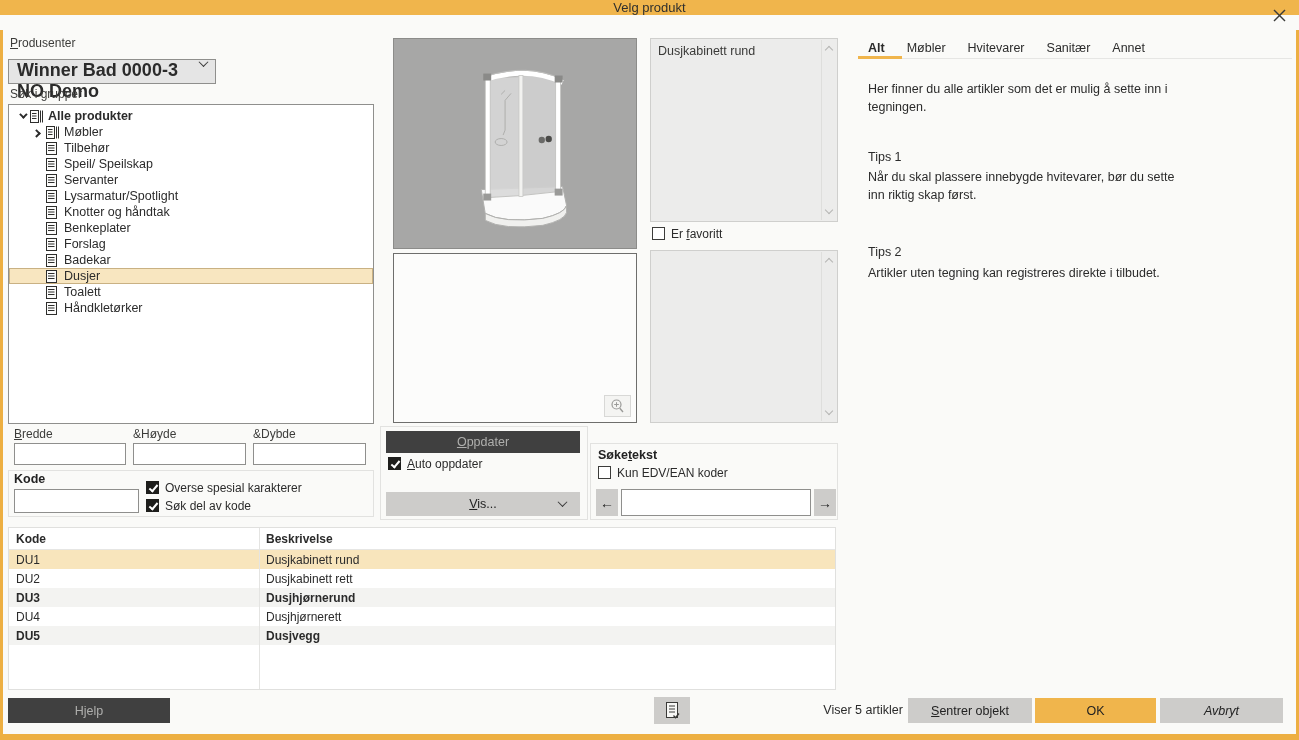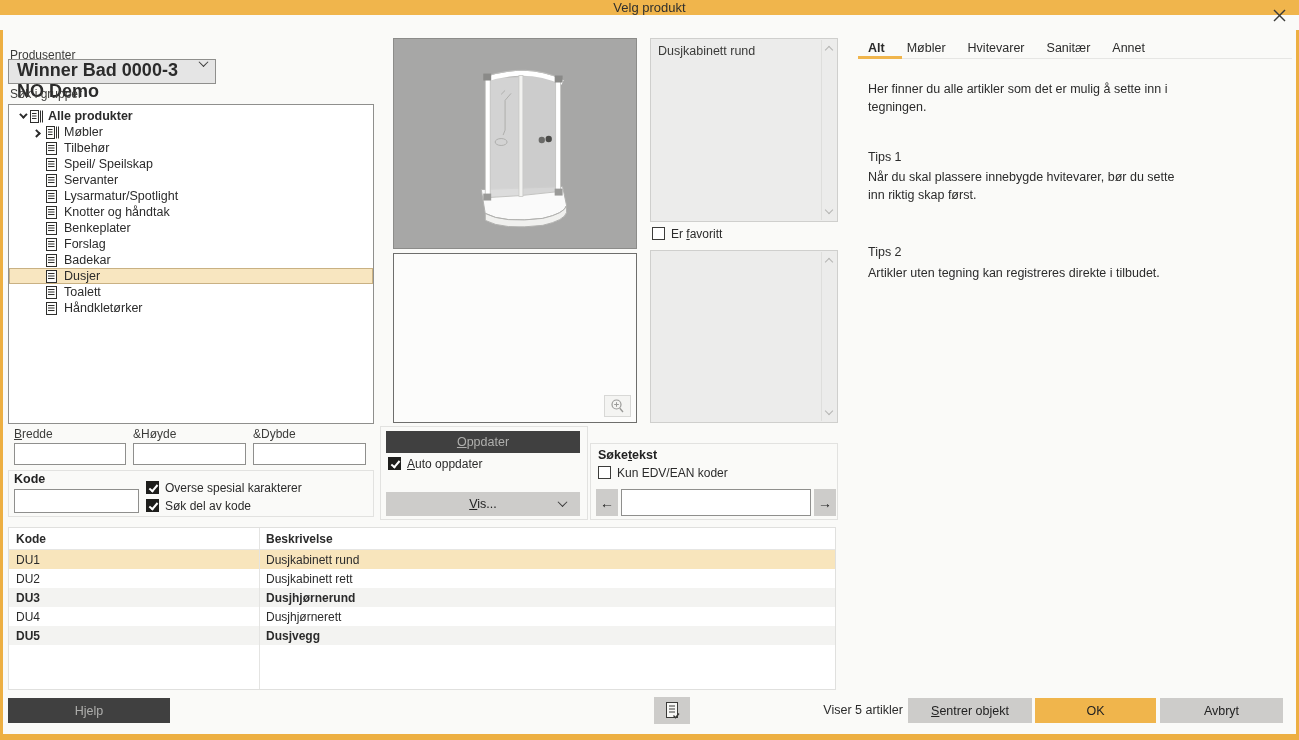--- a/index.html
+++ b/index.html
@@ -90,21 +90,21 @@
         <line x1="1" y1="1" x2="12" y2="12" stroke="#3A3A38" stroke-width="1.4"></line>
         <line x1="12" y1="1" x2="1" y2="12" stroke="#3A3A38" stroke-width="1.4"></line>
       </svg>
     </div>
   </div>
 
   <div class="abs border-strip" style="left:0;top:30px;width:3px;height:710px;"></div>
   <div class="abs border-strip" style="right:0;top:30px;width:3px;height:710px;"></div>
   <div class="abs border-strip" style="left:0;bottom:0;width:1299px;height:6px;"></div>
 
-  <div class="abs lbl" style="left:10px;top:48px;"><u>P</u>rodusenter</div>
+  <div class="abs lbl" style="left:10px;top:36px;"><u>P</u>rodusenter</div>
   <div class="abs select" style="left:8px;top:59px;width:208px;height:25px;">
     <span class="grow">Winner Bad 0000-3 NO Demo</span>
     <span class="chev down"></span>
   </div>
 
   <div class="abs lbl" style="left:10px;top:87px;">Søk i grupper</div>
   <div class="abs tree" style="left:8px;top:104px;width:366px;height:320px;" id="tree">
       <div class="tree-row bold" style="padding-left: 4px;">
         <span class="expander">
           <span class="tree-chev down"></span>
@@ -429,16 +429,16 @@
       <path d="M9.5 14.5 l2 2.2 l3.5 -4.2" fill="none" stroke="#3A3A38" stroke-width="1.3"></path>
     </svg>
   </button>
   <div class="abs" style="left:770px;top:698px;width:133px;height:25px;line-height:25px;text-align:right;font-size:12.5px;color:#2B2B2B;">Viser 5 artikler</div>
   <button class="abs btn" style="left:908px;top:698px;width:124px;height:25px;">
     <span><u>S</u>entrer objekt</span>
   </button>
   <button class="abs btn primary" style="left:1035px;top:698px;width:121px;height:25px;">
     <span>OK</span>
   </button>
-  <button class="abs btn" style="left:1160px;top:698px;width:123px;height:25px;">
+  <button class="abs btn" style="left:1160px;top:698px;width:123px;height:25px;font-style:italic;">
     <span>Avbryt</span>
   </button>
 </div>
 
 </body></html>

